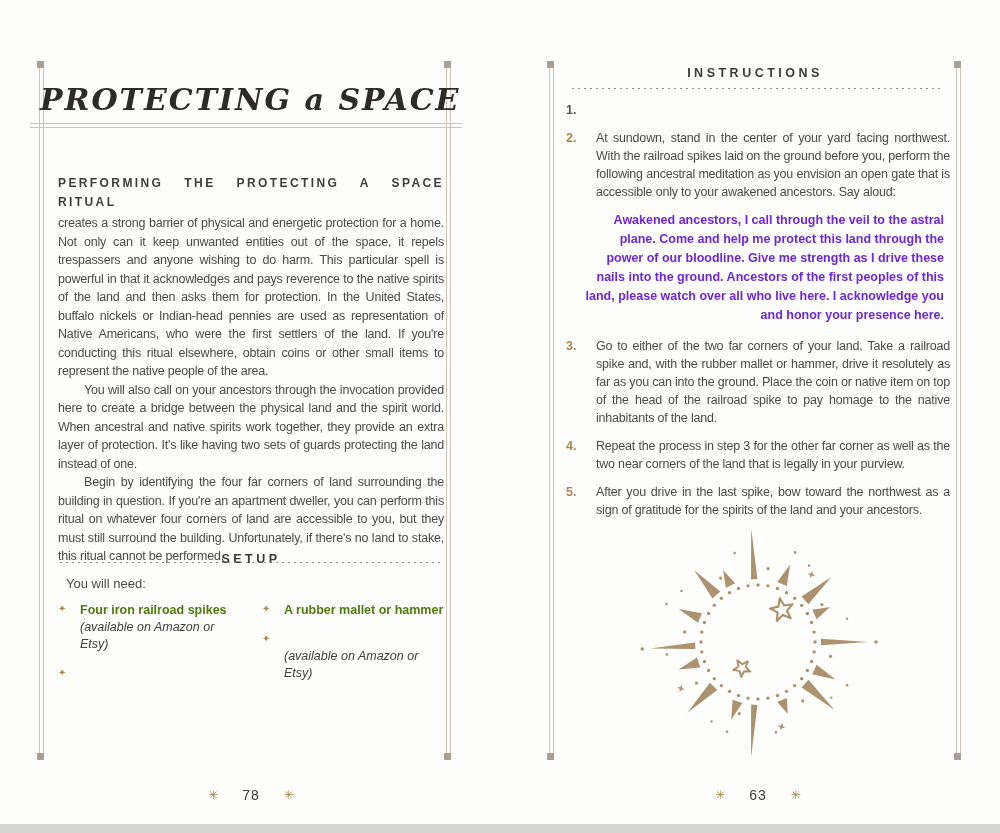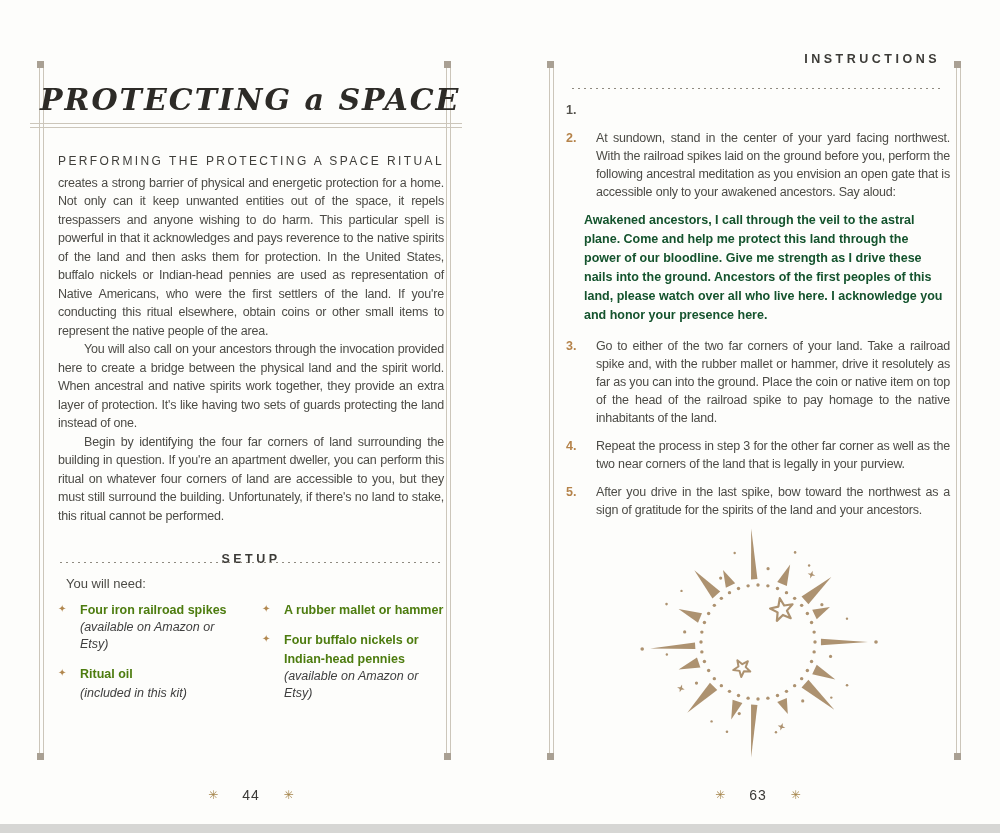--- a/index.html
+++ b/index.html
@@ -23,44 +23,44 @@
   }
   
   .bodycopy{
     position:absolute;left:58px;top:152px;width:386px;
     font-size:12.5px;line-height:18.5px;letter-spacing:-0.2px;
     text-align:justify;color:#4c4b46;
   }
   .bodycopy p{margin:0;}
   .bodycopy p.indent{text-indent:26px;}
   .lead{
-    display:block;font-weight:normal;font-size:12px;letter-spacing:2.4px;
-    color:#3f3e3a;text-align:justify;text-align-last:justify;margin-bottom:3px;
+    display:block;font-weight:bold;font-size:12px;letter-spacing:2.4px;
+    color:#3f3e3a;text-align:justify;text-align-last:justify;margin-bottom:3px;margin-top:22px;
   }
   .section-heading{
     position:absolute;text-align:center;font-weight:bold;font-size:12.5px;
     letter-spacing:3.5px;color:#3c3b37;
   }
   .ywn{position:absolute;left:66px;top:576px;font-size:13px;color:#4c4b46;}
   
   .supply-col{position:absolute;top:600px;}
   .supply-item{display:flex;margin-bottom:11px;}
   .bullet{flex:0 0 22px;color:#b1874e;font-size:10px;line-height:17px;}
   .supply-name{font-weight:bold;font-size:12.5px;line-height:17px;color:#4d7c0f;}
   .supply-note{font-style:italic;font-size:12.5px;line-height:17px;color:#404040;max-width:150px;}
   .supply-note:empty{display:none;}
   
   .steps{position:absolute;left:566px;top:101px;width:384px;}
   .step{display:flex;margin-bottom:10px;}
   .step-num{flex:0 0 30px;font-weight:bold;color:#b5834a;font-size:12.5px;line-height:18px;}
   .step-num.num-dark{color:#54524c;}
   .step-text{font-size:12.5px;line-height:18px;letter-spacing:-0.2px;text-align:justify;color:#4c4b46;}
   .invocation{
-    margin:8px 6px 12px 18px;text-align:left;font-weight:bold;
-    font-size:12.5px;line-height:19px;color:#14532d;
+    margin:8px 6px 12px 18px;text-align:right;font-weight:bold;
+    font-size:12.5px;line-height:19px;color:#6d28d9;
   }
   
   .footer{position:absolute;top:787px;display:flex;justify-content:center;align-items:center;gap:24px;}
   .page-num{font-size:14px;color:#3b3a37;letter-spacing:1px;}
   .star{color:#a5854c;font-size:12px;line-height:14px;}
   .bottom-edge{position:absolute;left:0;top:824px;width:1000px;height:9px;background:#d6d6d4;}
 </style>
 </head>
 <body>
 
@@ -89,53 +89,51 @@
     <div class="ywn">You will need:</div>
 
     <div class="supply-col" style="left:58px;width:195px;">
       <div class="supply-item">
         <span class="bullet">✦</span>
         <span><span class="supply-name">Four iron railroad spikes</span><br>
         <span class="supply-note" style="display:inline-block">(available on Amazon or Etsy)</span></span>
       </div>
       <div class="supply-item">
         <span class="bullet">✦</span>
-        <span><span class="supply-name">Ritual oil</span><br>
-        <span class="supply-note" style="display:inline-block">(included in this kit)</span></span>
       </div>
     </div>
 
     <div class="supply-col" style="left:262px;width:182px;">
       <div class="supply-item">
         <span class="bullet">✦</span>
         <span><span class="supply-name">A rubber mallet or hammer</span></span>
       </div>
       <div class="supply-item">
         <span class="bullet">✦</span>
-        <span><span class="supply-name">Four buffalo nickels or Indian-head pennies</span><br>
+        <span><br>
         <span class="supply-note" style="display:inline-block">(available on Amazon or Etsy)</span></span>
       </div>
     </div>
 
     <div class="footer" style="left:58px;width:386px;">
       <span class="star">✳</span>
-      <span class="page-num">44</span>
+      <span class="page-num">78</span>
       <span class="star">✳</span>
     </div>
   </div>
 
   <div>
     <div class="vrule" style="left:549px;top:66px;height:690px;"></div>
     <div class="vrule" style="left:956px;top:66px;height:690px;"></div>
     <div class="sq" style="left:547px;top:61px;"></div>
     <div class="sq" style="left:954px;top:61px;"></div>
     <div class="sq" style="left:547px;top:753px;"></div>
     <div class="sq" style="left:954px;top:753px;"></div>
 
-    <div class="section-heading" style="left:570px;top:52px;width:370px;text-align:right;">INSTRUCTIONS</div>
+    <div class="section-heading" style="left:570px;top:66px;width:370px;">INSTRUCTIONS</div>
     <div class="dotted" style="left:570px;top:86px;width:370px;"></div>
 
     <div class="steps">
       <div class="step">
         <span class="step-num num-dark">1.</span>
       </div>
       <div class="step">
         <span class="step-num">2.</span>
         <span class="step-text">At sundown, stand in the center of your yard facing northwest. With the railroad spikes laid on the ground before you, perform the following ancestral meditation as you envision an open gate that is accessible only to your awakened ancestors. Say aloud:</span>
       </div>

